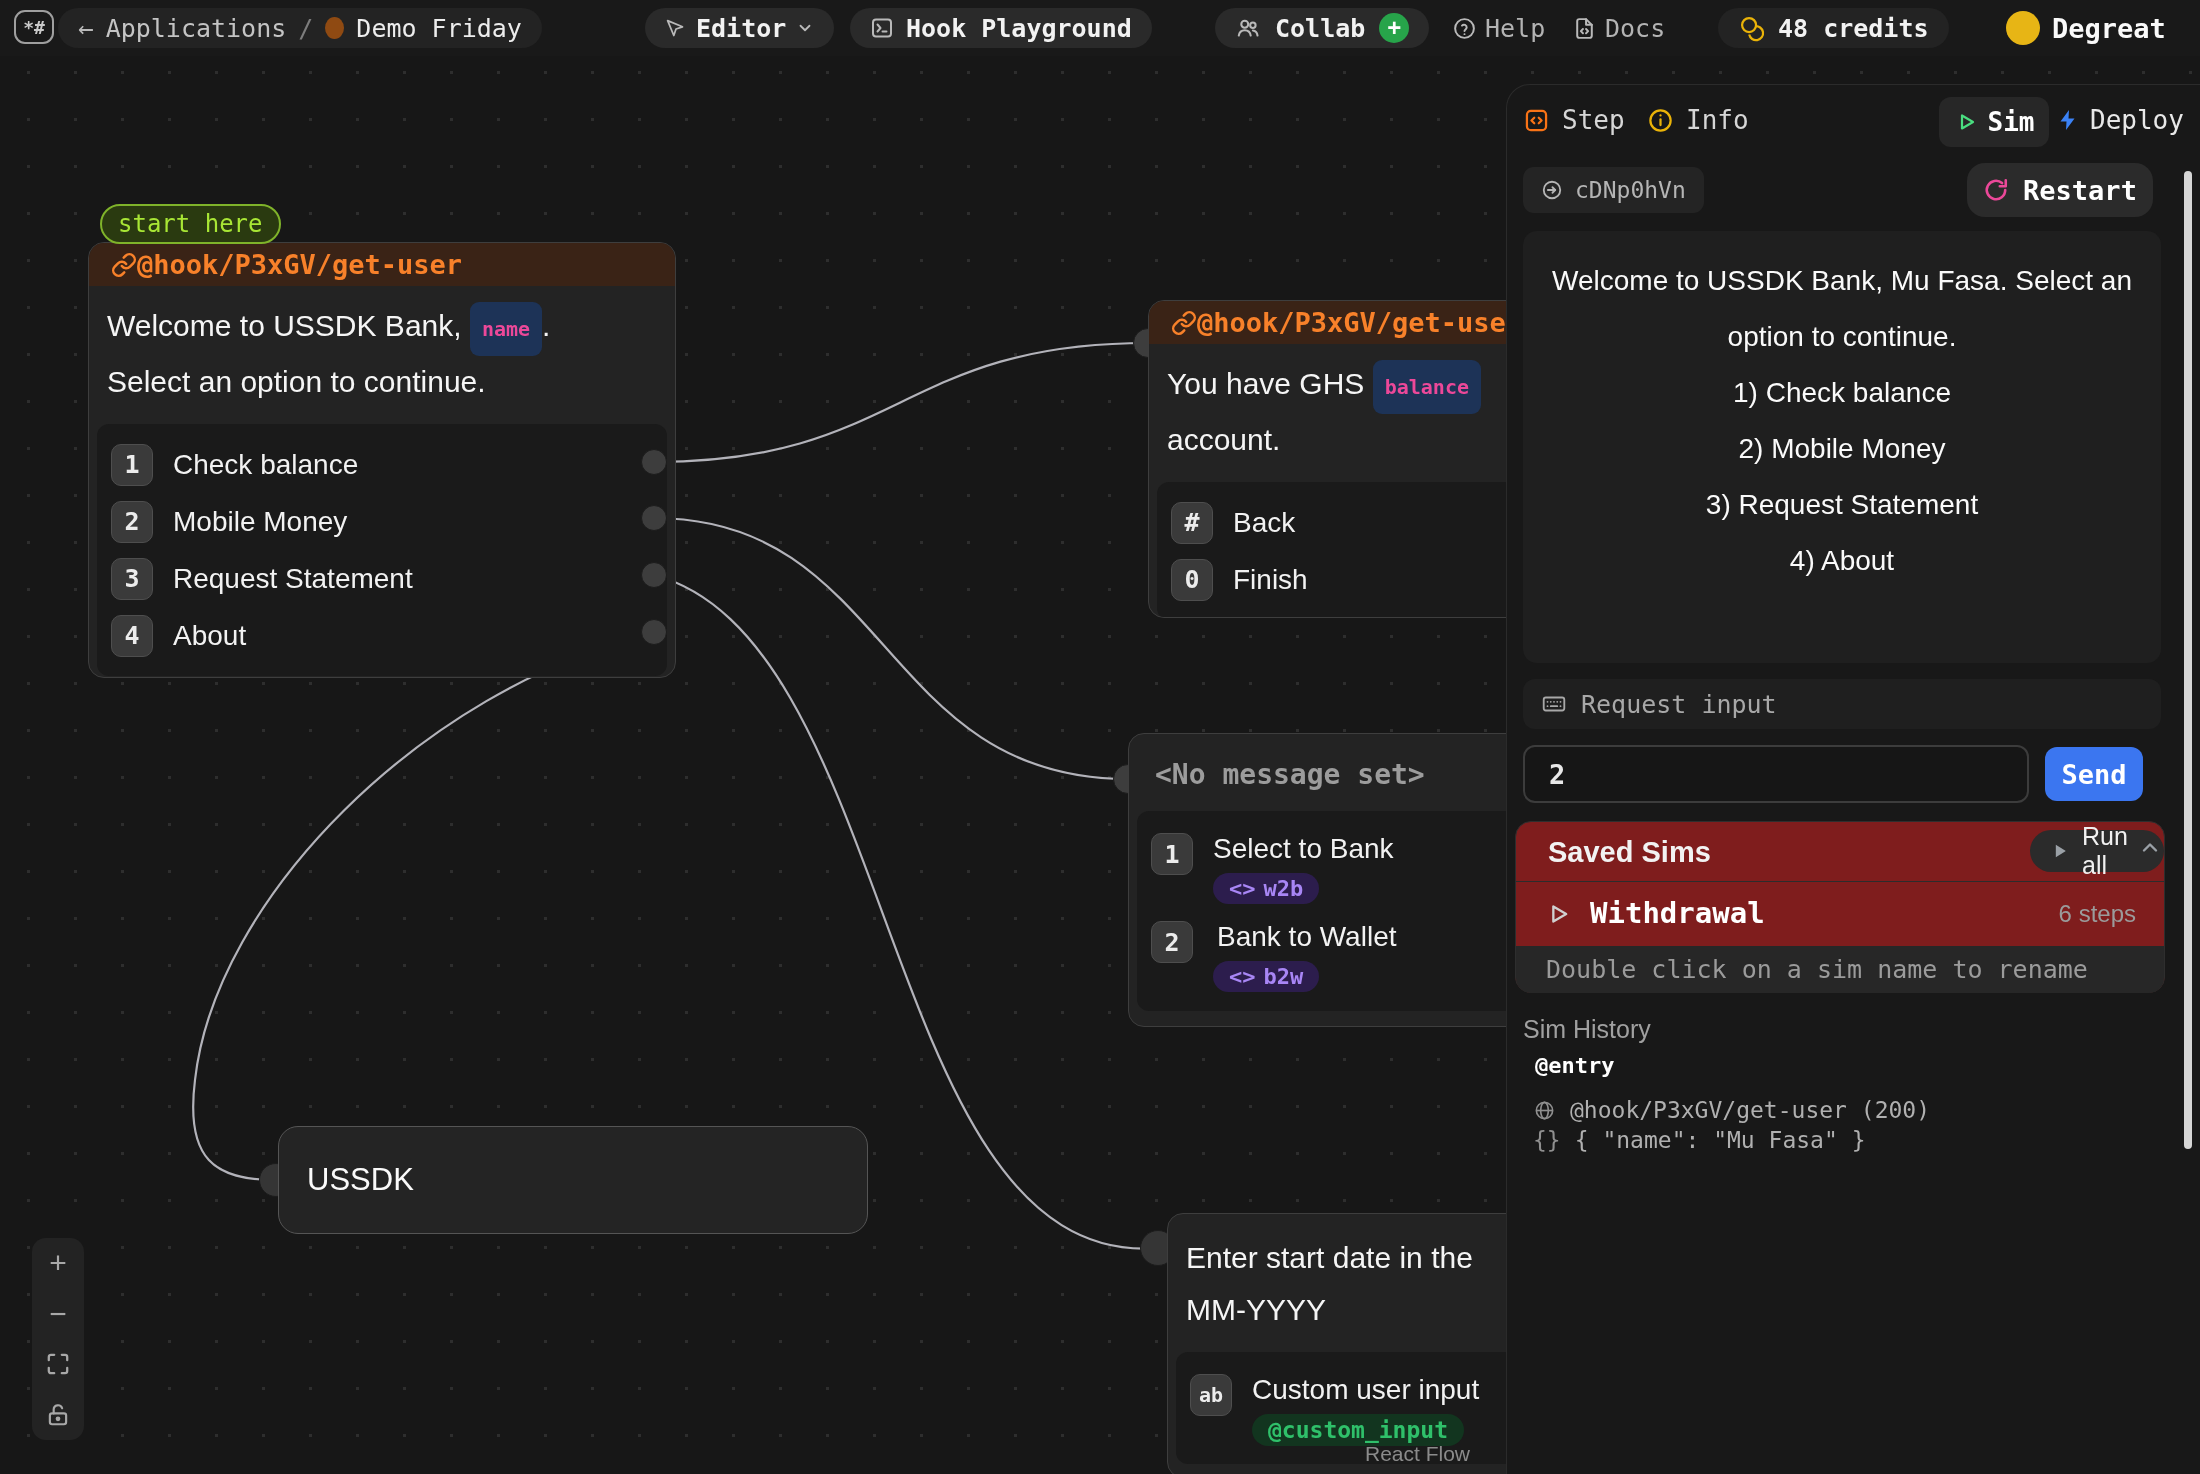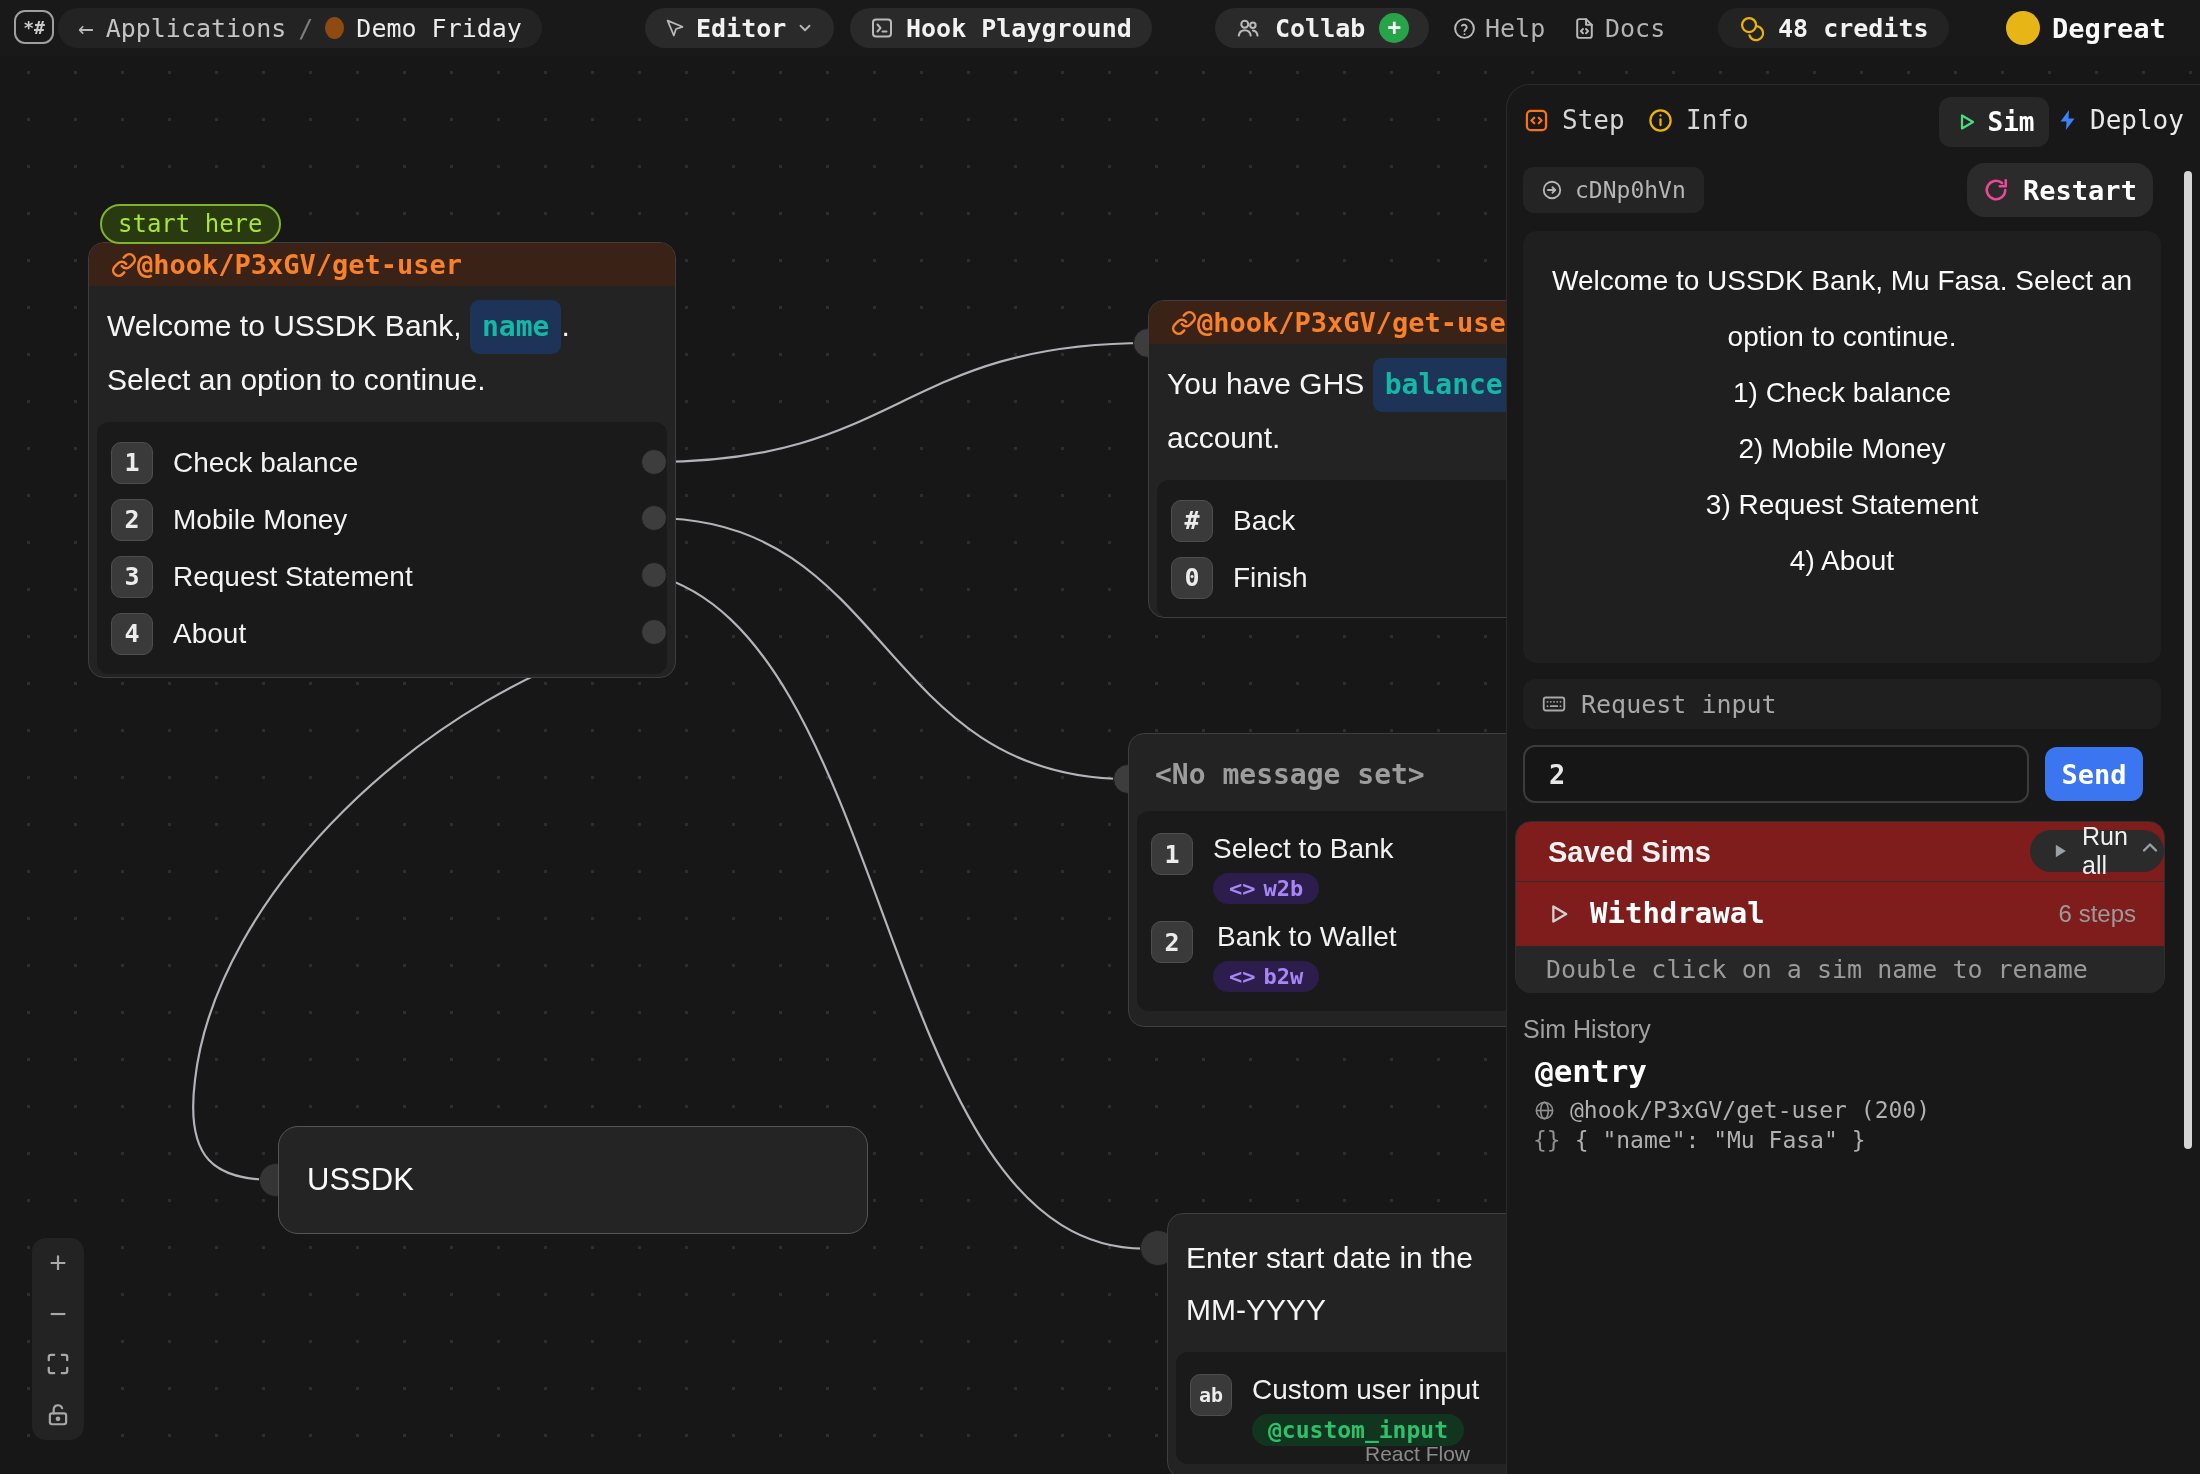--- a/index.html
+++ b/index.html
@@ -34,21 +34,21 @@
   .edges path{fill:none;stroke:#b3b3ba;stroke-width:2.2px;}
   .handle{position:absolute;border-radius:50%;background:#3d3d3d;border:1px solid #1c1c1c;box-sizing:border-box;}
   .handle.src{z-index:12;}
   .handle.tgt{z-index:9;}
 
   .node{position:absolute;background:#232323;border:1.5px solid #3e3e3e;border-radius:16px;z-index:10;box-sizing:border-box;overflow:hidden;}
   .node-header{height:43px;background:#3a2316;display:flex;align-items:center;padding:0 22px;color:#f8812a;
                font-family:"DejaVu Sans Mono",monospace;font-weight:bold;font-size:27px;white-space:nowrap;}
   .node-msg{padding:14px 18px 0 18px;font-size:30px;color:#f5f5f5;line-height:52px;white-space:nowrap;}
   .chip{display:inline-flex;align-items:center;border-radius:9px;padding:1px 12px;font-family:"DejaVu Sans Mono",monospace;font-weight:bold;}
-  .chip.blue{background:#1d3357;color:#14b8a6;font-size:28px;}
+  .chip.blue{background:#1d3357;color:#ec4899;font-size:20px;}
   .tagchip{display:inline-flex;align-items:center;gap:8px;border-radius:17px;padding:3px 16px;font-family:"DejaVu Sans Mono",monospace;font-weight:bold;font-size:22px;}
   .tagchip.purple{background:#2c1d4d;color:#a886f5;}
   .tagchip.green{background:#12351f;color:#2fc06a;font-size:23px;}
   .node-options{margin:16px 8px 8px 8px;background:#1a1a1a;border-radius:12px;padding:12px 14px;}
   .opt{display:flex;align-items:center;height:57px;}
   .opt.tall{align-items:flex-start;height:88px;padding-top:10px;box-sizing:border-box;}
   .key{width:42px;height:42px;border-radius:10px;background:#3a3a3a;border:1px solid #4e4e4e;box-sizing:border-box;
        display:flex;align-items:center;justify-content:center;color:#ececec;font-family:"DejaVu Sans Mono",monospace;font-weight:bold;font-size:25px;flex:0 0 auto;}
   .opt-label{margin-left:20px;font-size:28px;color:#f2f2f2;white-space:nowrap;}
   .opt-body{margin-left:20px;display:flex;flex-direction:column;gap:8px;align-items:flex-start;}
@@ -93,21 +93,21 @@
   .chev-up{position:absolute;left:622px;top:14px;color:#9aa0a6;}
   .saved-divider{position:absolute;left:0;top:59px;width:100%;height:1px;background:#2c2c2c;}
   .sim-row{position:absolute;left:0;top:60px;width:100%;height:64px;}
   .sim-row .play{position:absolute;left:28px;top:18px;color:#d0d0d0;}
   .sim-row .nm{position:absolute;left:74px;top:14px;color:#fff;font-family:"DejaVu Sans Mono",monospace;font-weight:bold;font-size:29px;}
   .sim-row .steps{position:absolute;right:28px;top:18px;color:#9b9b9b;font-size:24px;}
   .saved-hint{position:absolute;left:0;top:124px;width:100%;height:47px;background:#272727;border-radius:0 0 15px 15px;
               display:flex;align-items:center;padding-left:30px;box-sizing:border-box;color:#9b9b9b;
               font-family:"DejaVu Sans Mono",monospace;font-size:25px;}
   .hist-title{position:absolute;left:16px;top:930px;color:#a0a0a0;font-size:25px;}
-  .hist-entry{position:absolute;left:28px;top:968px;color:#fff;font-family:"DejaVu Sans Mono",monospace;font-weight:bold;font-size:31px;}
+  .hist-entry{position:absolute;left:28px;top:968px;color:#fff;font-family:"DejaVu Sans Mono",monospace;font-weight:bold;font-size:22px;}
   .hist-row{position:absolute;display:flex;align-items:center;gap:14px;color:#b0b0b0;font-family:"DejaVu Sans Mono",monospace;font-size:23px;}
   .scrollbar{position:absolute;left:677px;top:86px;width:8px;height:978px;border-radius:4px;background:#d6d6d6;}
 </style>
 </head>
 <body>
 
 <div id="app">
 
   <div class="topbar">
     <div class="tb-logo mono">*#</div>

